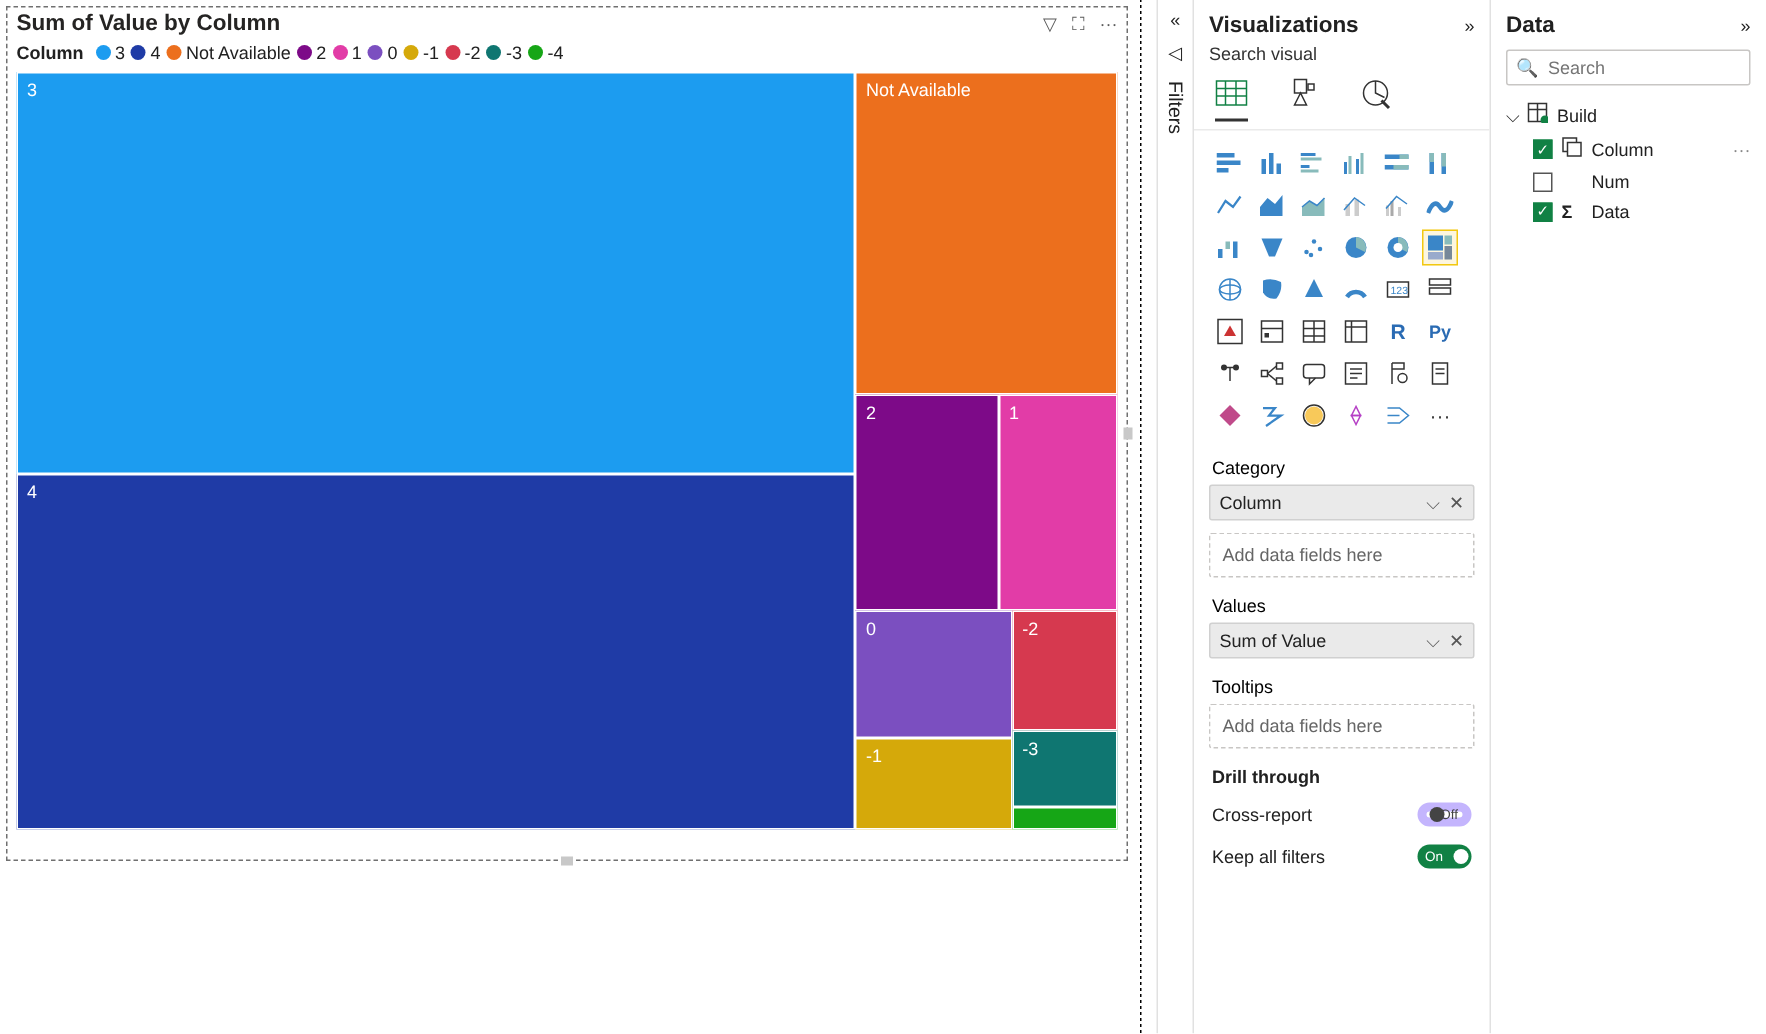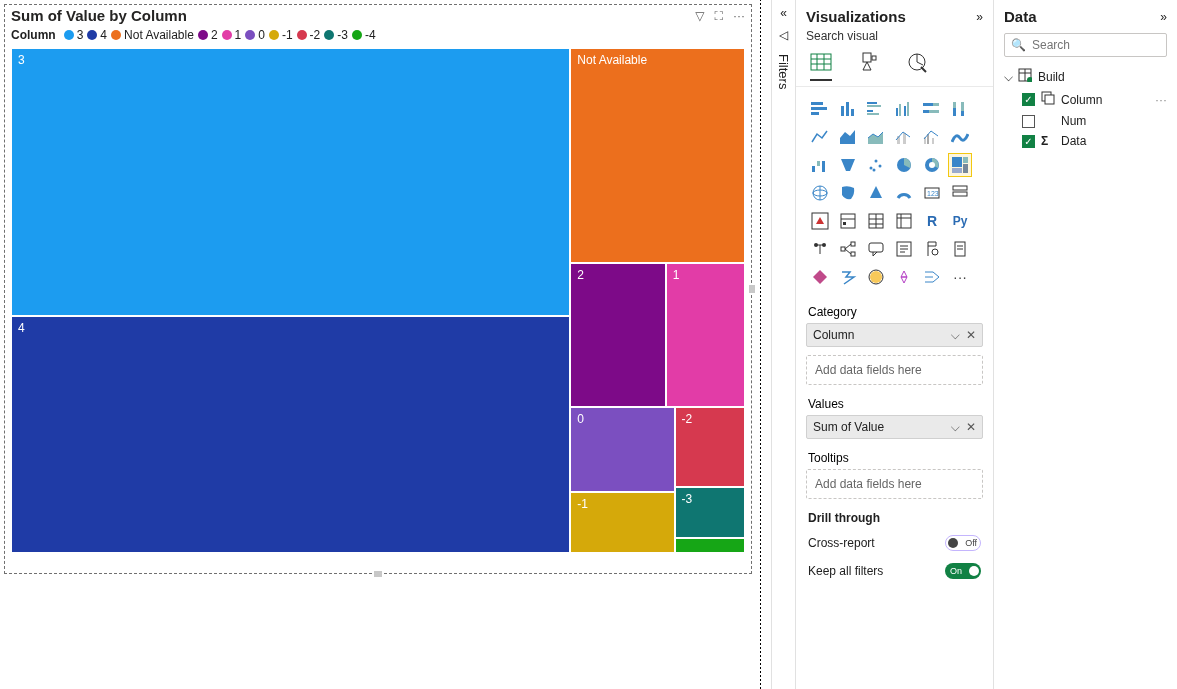--- a/index.html
+++ b/index.html
@@ -34,21 +34,21 @@
 .viz-icon{width:24px;height:24px;border:1px solid transparent;display:flex;align-items:center;justify-content:center;cursor:pointer;color:#424242}
 .viz-icon.selected{background:#fdf6df;border-color:#f2c811}
 .field-section{padding:6px 12px 2px 12px;font-size:12px;color:#000000}
 .field-well{margin:2px 10px 6px 10px}
 .well-box{border:1px dashed #c8c6c4;border-radius:2px;padding:7px 8px;font-size:12px;color:#666;min-height:30px}
 .well-filled{background:#eaeaea;border:1px solid #d0d0d0;display:flex;align-items:center;justify-content:space-between;padding:4px 6px;font-size:12px;color:#222;border-radius:2px}
 .well-filled .ctrls{display:flex;gap:6px;color:#555}
 .drill-section{padding:4px 12px;font-size:12px}
 .drill-section .row{display:flex;align-items:center;justify-content:space-between;padding:6px 0}
 .toggle{width:36px;height:16px;border-radius:8px;position:relative;font-size:9px;display:flex;align-items:center;padding:0 3px;cursor:pointer}
-.toggle.off{border:1px solid #c4b5fd;color:#444;justify-content:flex-end}
+.toggle.off{border:6px solid #c4b5fd;color:#444;justify-content:flex-end}
 .toggle.off::before{content:'';position:absolute;left:2px;width:10px;height:10px;border-radius:50%;background:#444}
 .toggle.on{background:#118144;color:#fff;justify-content:flex-start;padding-left:5px}
 .toggle.on::after{content:'';position:absolute;right:2px;width:10px;height:10px;border-radius:50%;background:#fff}
 .search-box{margin:4px 10px 8px 10px;border:1px solid #c8c6c4;border-radius:2px;display:flex;align-items:center;padding:4px 6px;gap:6px;color:#666}
 .search-box input{border:0;outline:0;width:100%;font-size:12px}
 .tree{padding:0 10px;font-size:12px}
 .tree-row{display:flex;align-items:center;gap:6px;padding:3px 0;cursor:pointer}
 .tree-row.indent{padding-left:18px;justify-content:flex-start}
 .tree-row .cb{width:13px;height:13px;border:1px solid #555;display:flex;align-items:center;justify-content:center;font-size:10px;color:#fff}
 .tree-row .cb.checked{background:#118144;border-color:#118144}

